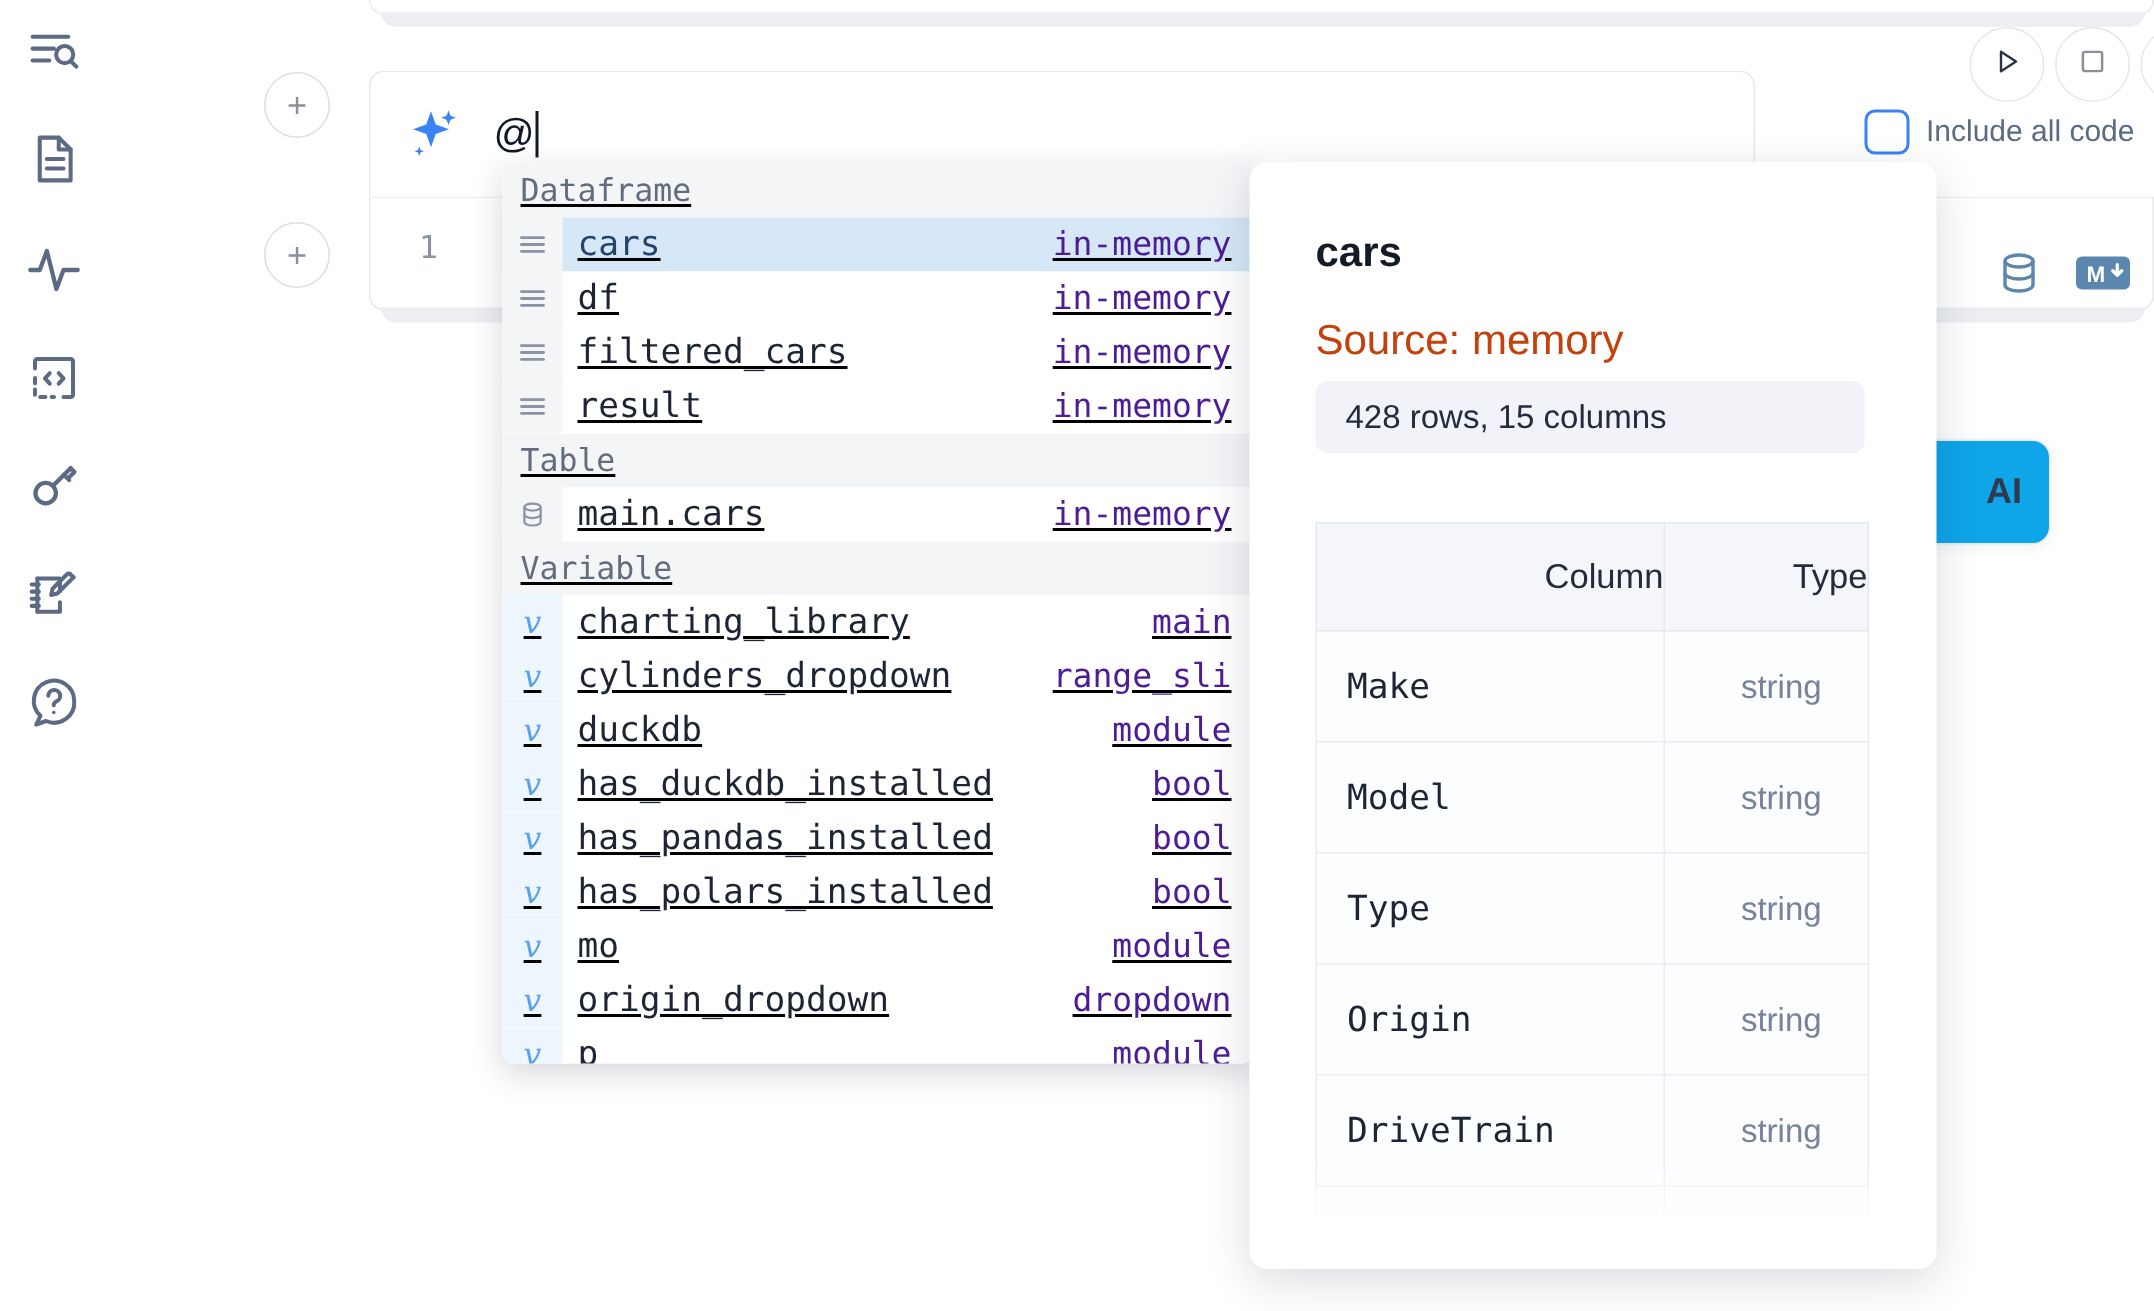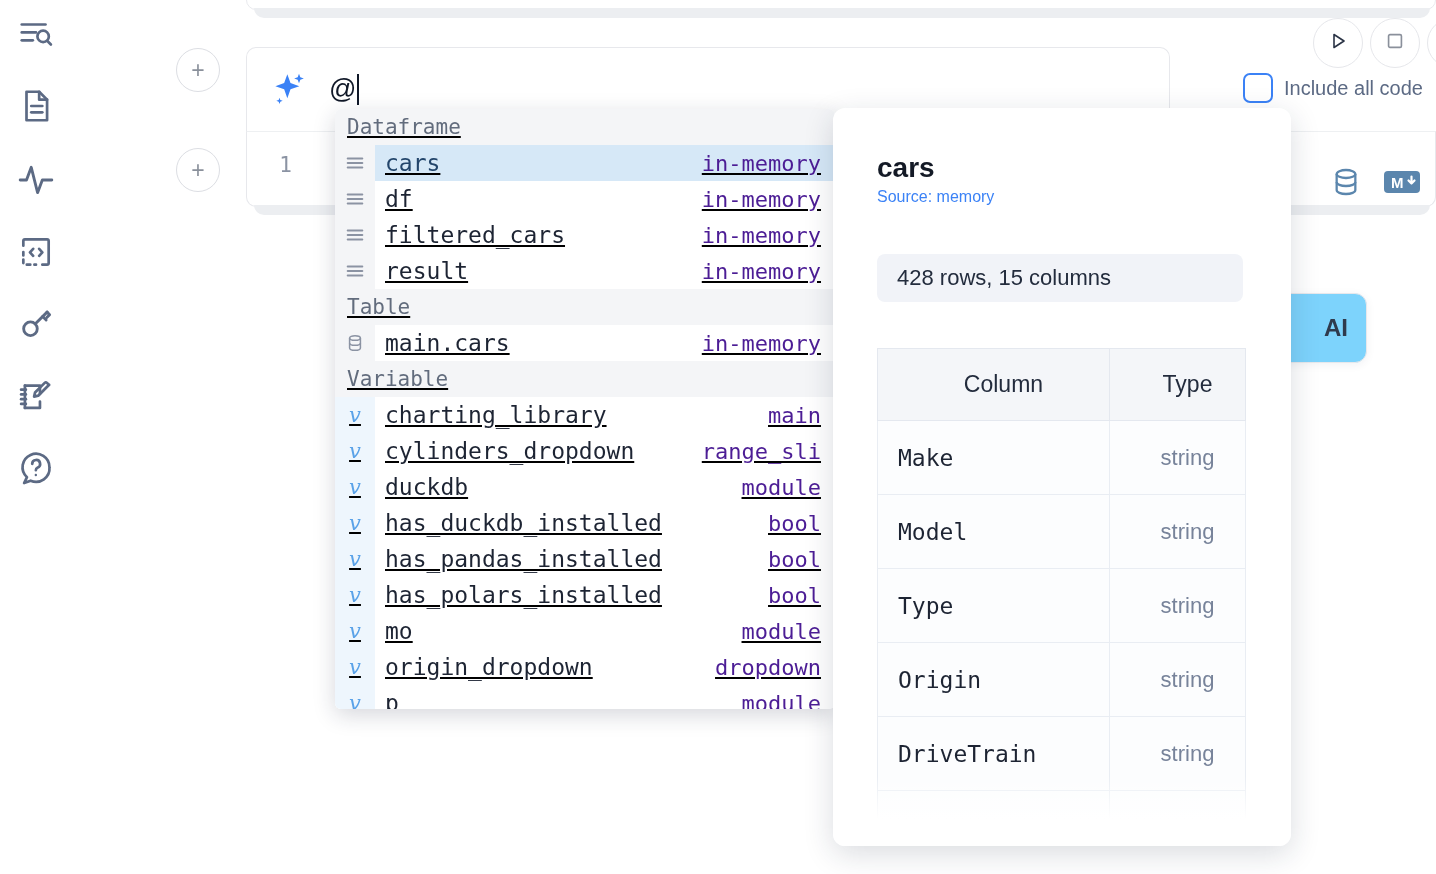--- a/index.html
+++ b/index.html
@@ -95,21 +95,21 @@
     position:absolute; left:268px; top:153px; width:24px;
     font-family:"DejaVu Sans Mono", monospace; font-size:21px; color:#8b93a3;
     text-align:right;
   }
   .cell-icons { position:absolute; left:1330px; top:166px; display:flex; gap:22px; align-items:center; }
   .cell-icons .ic { color:#5b86ad; cursor:pointer; }
 
   
   .ai-pill {
     position:absolute; left:1232px; top:293px; width:135px; height:70px;
-    background:#7dd3fc; border:1px solid #e7e8ec; border-radius:12px;
+    background:#0ea5e9; border:1px solid #e7e8ec; border-radius:12px;
     display:flex; align-items:center; justify-content:flex-end;
     padding-right:18px; font-size:24px; font-weight:700; color:#2f3a4d;
     box-shadow:0 2px 10px rgba(20,30,60,.06);
   }
 
   
   .ac {
     position:absolute; left:335px; top:109px; width:500px; height:600px;
     background:#fff; border-radius:6px;
     box-shadow:0 6px 22px rgba(25,35,60,.18);
@@ -151,35 +151,35 @@
     position:absolute; left:833px; top:108px; width:458px; height:738px;
     background:#fff; border-radius:12px;
     box-shadow:0 8px 30px rgba(25,35,60,.16);
     overflow:hidden; z-index:60;
   }
   .doc-title {
     position:absolute; left:44px; top:44px;
     font-size:28px; font-weight:700; color:#141a26;
   }
   .doc-source {
-    position:absolute; left:44px; top:80px;
-    font-size:16px; color:#3b82f6;
+    position:absolute; left:44px; top:103px;
+    font-size:28px; color:#c2410c;
   }
   .doc-badge {
     position:absolute; left:44px; top:146px; width:366px; height:48px;
     background:#f1f3f8; border-radius:8px;
     display:flex; align-items:center; padding-left:20px;
     font-size:22px; color:#232c3d;
   }
   .doc-table {
     position:absolute; left:44px; top:240px; width:368px;
     border-collapse:collapse; table-layout:fixed;
   }
   .doc-table th {
-    height:72px; text-align:center; padding-left:20px;
+    height:72px; text-align:right; padding-left:20px;
     background:#f4f6f9; border:1px solid #e4e8ef;
     font-size:23px; font-weight:400; color:#232c3d;
   }
   .doc-table td {
     height:74px; padding-left:20px; border:1px solid #e9edf3;
     background:#fcfdfe;
   }
   .doc-table td.col {
     font-family:"DejaVu Sans Mono", monospace; font-size:23px; color:#1d2433;
   }

